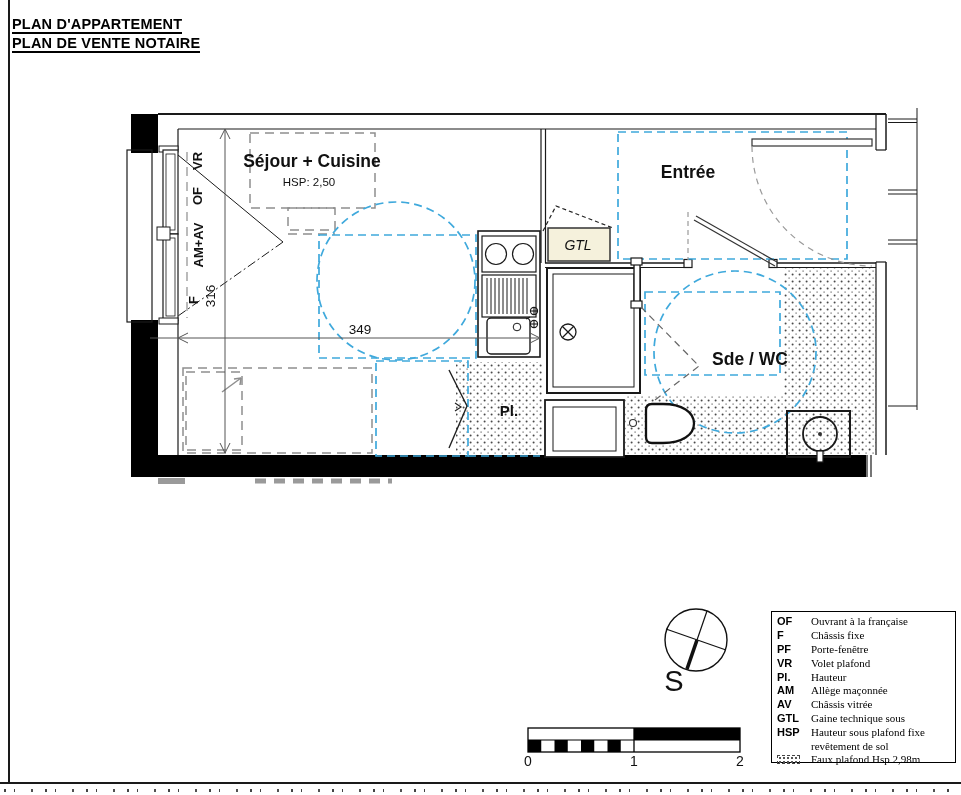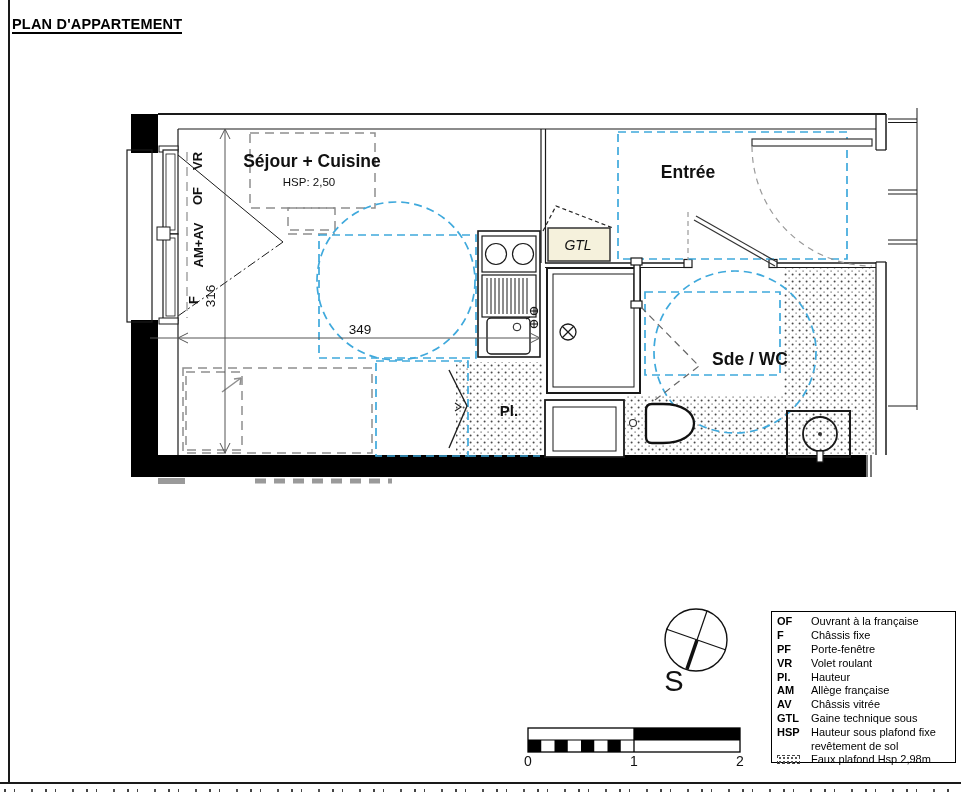--- a/index.html
+++ b/index.html
@@ -10,35 +10,36 @@
   .cutoff-row{position:absolute;left:4px;top:789px;width:950px;height:3px;opacity:.85;
     background-image:repeating-linear-gradient(90deg,#222 0 2px,transparent 2px 10px,#222 10px 11px,transparent 11px 27px,#333 27px 29px,transparent 29px 41px);}
   .titles{position:absolute;left:12px;top:16px;line-height:16px;}
   .titles .t{display:table;font-weight:bold;font-size:14.5px;letter-spacing:.2px;
              border-bottom:2px solid #000;padding-bottom:0px;margin-bottom:1px;}
   svg text{font-family:"Liberation Sans", sans-serif;fill:#111;}
   .legend{position:absolute;left:771px;top:611px;width:185px;height:152px;
           border:1.8px solid #000;background:#fff;padding:3px 0 0 5px;box-sizing:border-box;}
   .legend .row{display:flex;align-items:center;height:13.8px;font-size:11px;line-height:11px;}
   .legend .k{width:34px;font-weight:bold;flex:none;}
-  .legend .d{flex:1;white-space:nowrap;}
+  .legend .d{flex:1;white-space:nowrap;font-family:Liberation Serif, serif;}
   .legend .swatch{width:23px;height:9px;margin-right:11px;flex:none;border:1px dashed #444;
     background-image:radial-gradient(circle,#555 26%,transparent 32%);background-size:4px 4px;box-sizing:border-box;}
 </style>
 </head>
 <body>
 
 <div class="sheet">
 
   <div class="frame-left"></div>
   <div class="frame-bottom"></div>
   <div class="cutoff-row"></div>
 
   <div class="titles">
     <div class="t">PLAN D'APPARTEMENT</div>
+    <div class="t">PLAN DE VENTE NOTAIRE</div>
   </div>
 
   <svg width="961" height="795" viewBox="0 0 961 795" style="position:absolute;left:0;top:0;">
     <defs>
       <pattern id="dots" width="7" height="7" patternUnits="userSpaceOnUse">
         <rect width="7" height="7" fill="#ffffff"></rect>
         <circle cx="1.6" cy="1.6" r="1" fill="#4a4a4a"></circle>
         <circle cx="5.1" cy="5.1" r="0.9" fill="#9c9c9c"></circle>
       </pattern>
     </defs>
@@ -261,29 +262,29 @@
     <div class="row">
         <span class="k">F</span>
         <span class="d">Châssis fixe</span>
       </div>
     <div class="row">
         <span class="k">PF</span>
         <span class="d">Porte-fenêtre</span>
       </div>
     <div class="row">
         <span class="k">VR</span>
-        <span class="d">Volet roulant</span>
+        <span class="d">Volet plafond</span>
       </div>
     <div class="row">
         <span class="k">Pl.</span>
         <span class="d">Hauteur</span>
       </div>
     <div class="row">
         <span class="k">AM</span>
-        <span class="d">Allège française</span>
+        <span class="d">Allège maçonnée</span>
       </div>
     <div class="row">
         <span class="k">AV</span>
         <span class="d">Châssis vitrée</span>
       </div>
     <div class="row">
         <span class="k">GTL</span>
         <span class="d">Gaine technique sous</span>
       </div>
     <div class="row">

